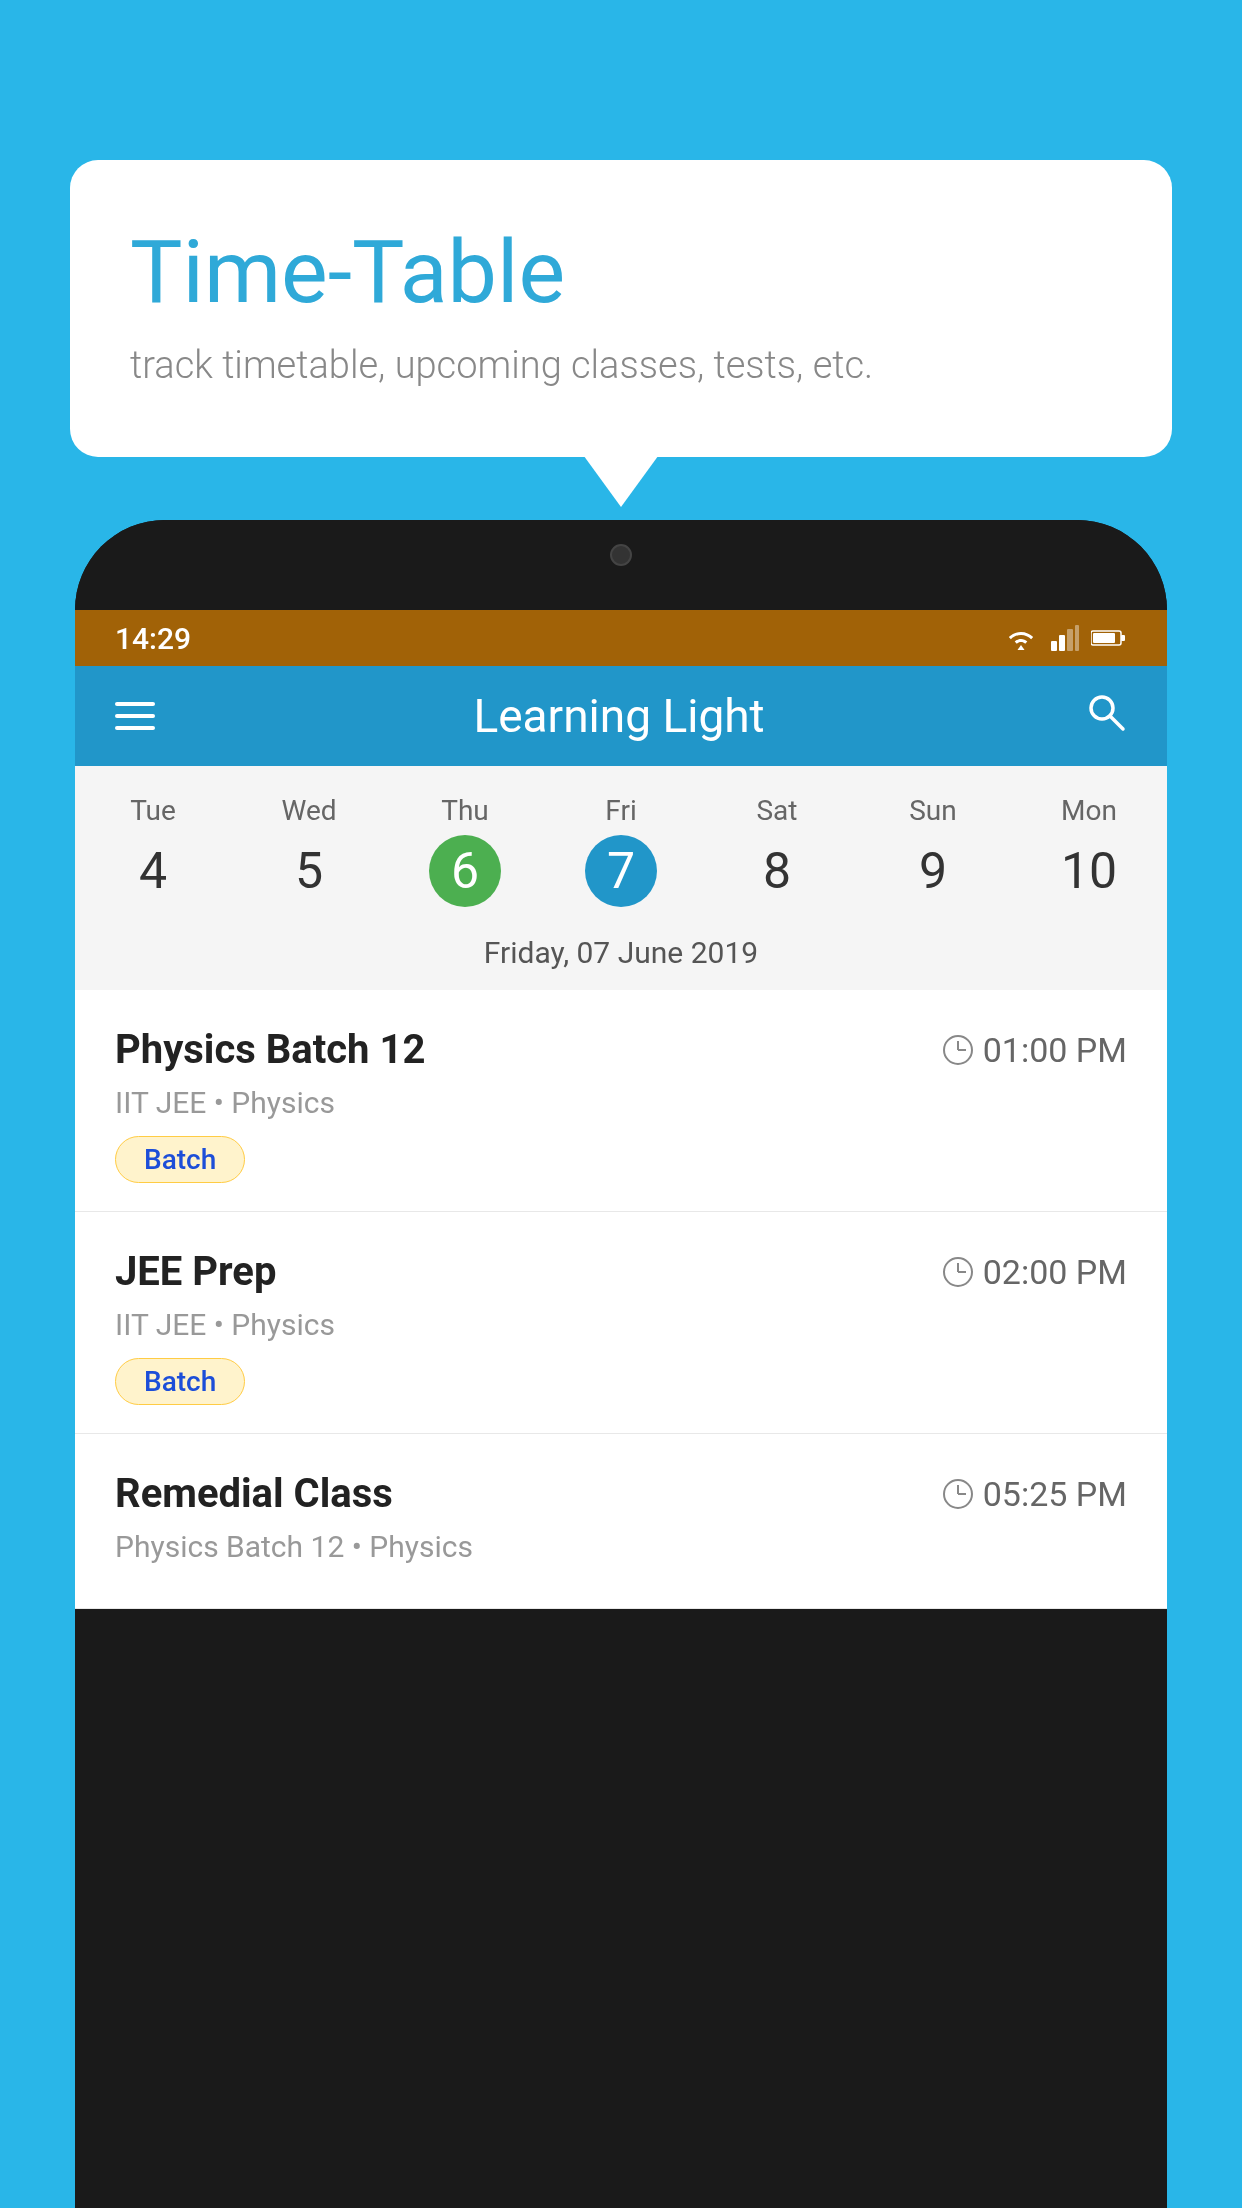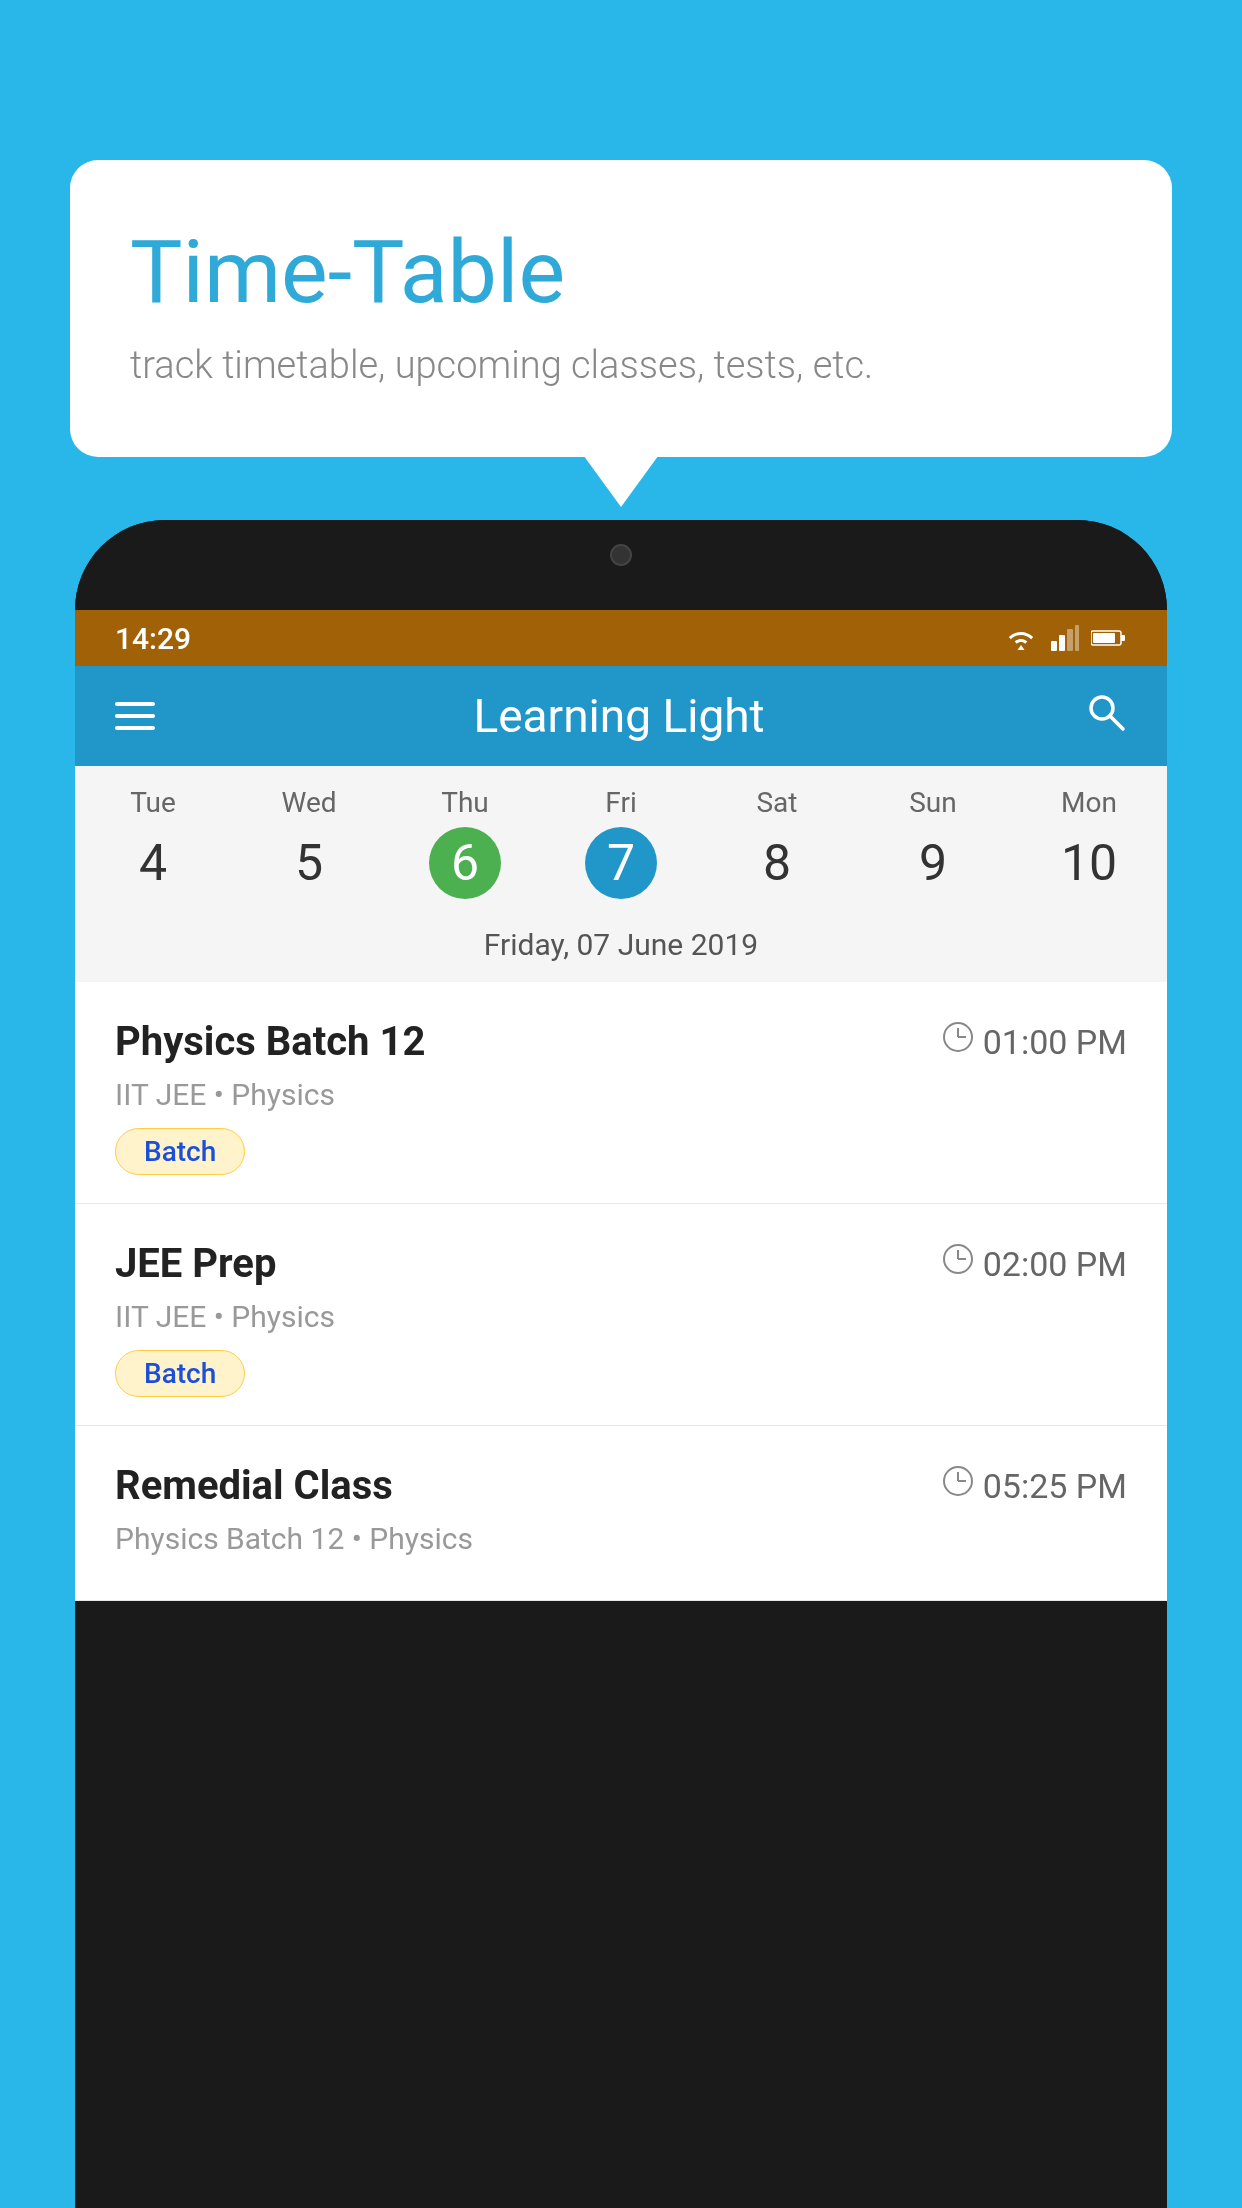--- a/index.html
+++ b/index.html
@@ -167,21 +167,21 @@
 
     
     .calendar-section {
       background: #f5f5f5;
       padding: 0;
     }
 
     .day-headers {
       display: flex;
       background: #f5f5f5;
-      padding: 20px 0 10px 0;
+      padding: 28px 0 10px 0;
     }
 
     .day-col {
       flex: 1;
       text-align: center;
     }
 
     .day-name {
       font-size: 28px;
       color: #666;
@@ -238,20 +238,21 @@
     }
 
     .schedule-title {
       font-size: 40px;
       font-weight: 700;
       color: #222;
     }
 
     .schedule-time {
       display: flex;
+      align-items: center;
       gap: 10px;
       color: #666;
       font-size: 34px;
     }
 
     .clock-icon-small {
       width: 30px;
       height: 30px;
       border: 2.5px solid #888;
       border-radius: 50%;

